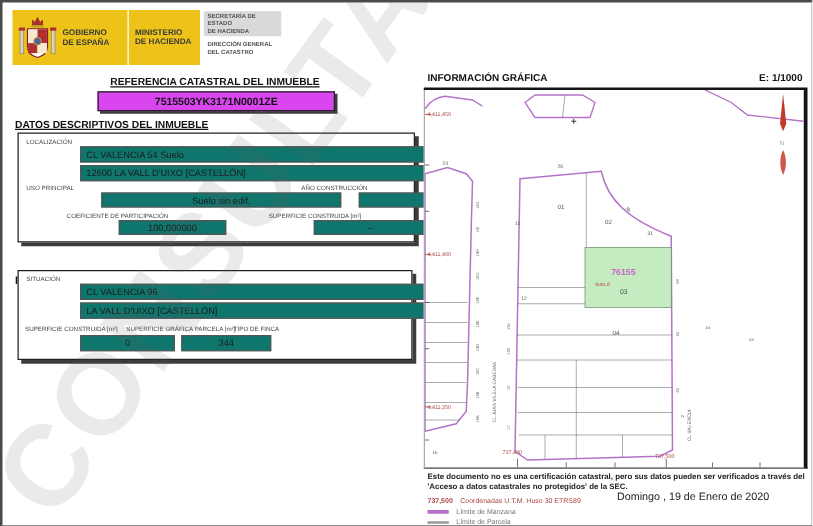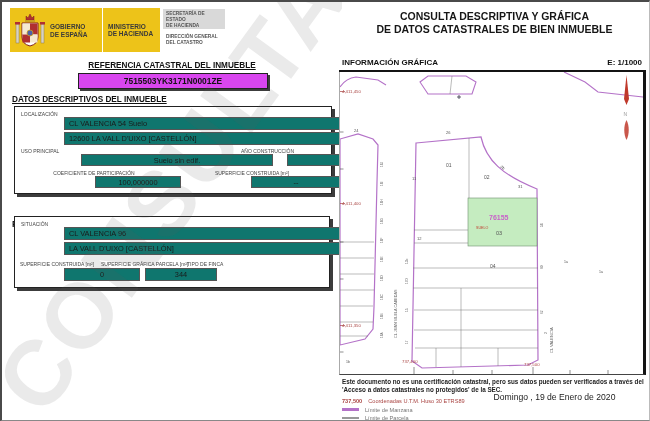--- a/index.html
+++ b/index.html
@@ -70,24 +70,20 @@
   </div>
   <div class="abs ybox" style="left:101px;top:6px;width:57px;height:44px;">
     <div class="govtext" style="padding-left:5px;">MINISTERIO
 DE HACIENDA</div>
   </div>
   <div class="abs secbox" style="left:161px;top:7px;width:62px;height:20px;">SECRETARÍA DE ESTADO
 DE HACIENDA</div>
   <div class="abs dirbox" style="left:161px;top:30px;width:62px;height:18px;">DIRECCIÓN GENERAL
 DEL CATASTRO</div>
 
-  <div class="abs doc-title" style="left:340px;top:8px;width:305px;">
-    <div>CONSULTA DESCRIPTIVA Y GRÁFICA</div>
-    <div>DE DATOS CATASTRALES DE BIEN INMUEBLE</div>
-  </div>
 
   <div class="abs h-underline" style="left:30px;top:59px;width:280px;text-align:center;">REFERENCIA CATASTRAL DEL INMUEBLE</div>
   <div class="abs refbox" style="left:76px;top:71px;width:188px;height:14px;">7515503YK3171N0001ZE</div>
 
   <div class="abs h-underline" style="left:10px;top:93px;">DATOS DESCRIPTIVOS DEL INMUEBLE</div>
   <div class="abs secpanel" style="left:12px;top:104px;width:316px;height:86px;">
     <div class="abs tinylabel" style="left:6px;top:4px;">LOCALIZACIÓN</div>
     <div class="abs field" style="left:5px;top:10px;width:306px;height:13px;">CL VALENCIA 54 Suelo</div>
     <div class="abs field" style="left:5px;top:25px;width:306px;height:13px;">12600 LA VALL D'UIXO [CASTELLÓN]</div>
     <div class="abs tinylabel" style="left:6px;top:41px;">USO PRINCIPAL</div>

